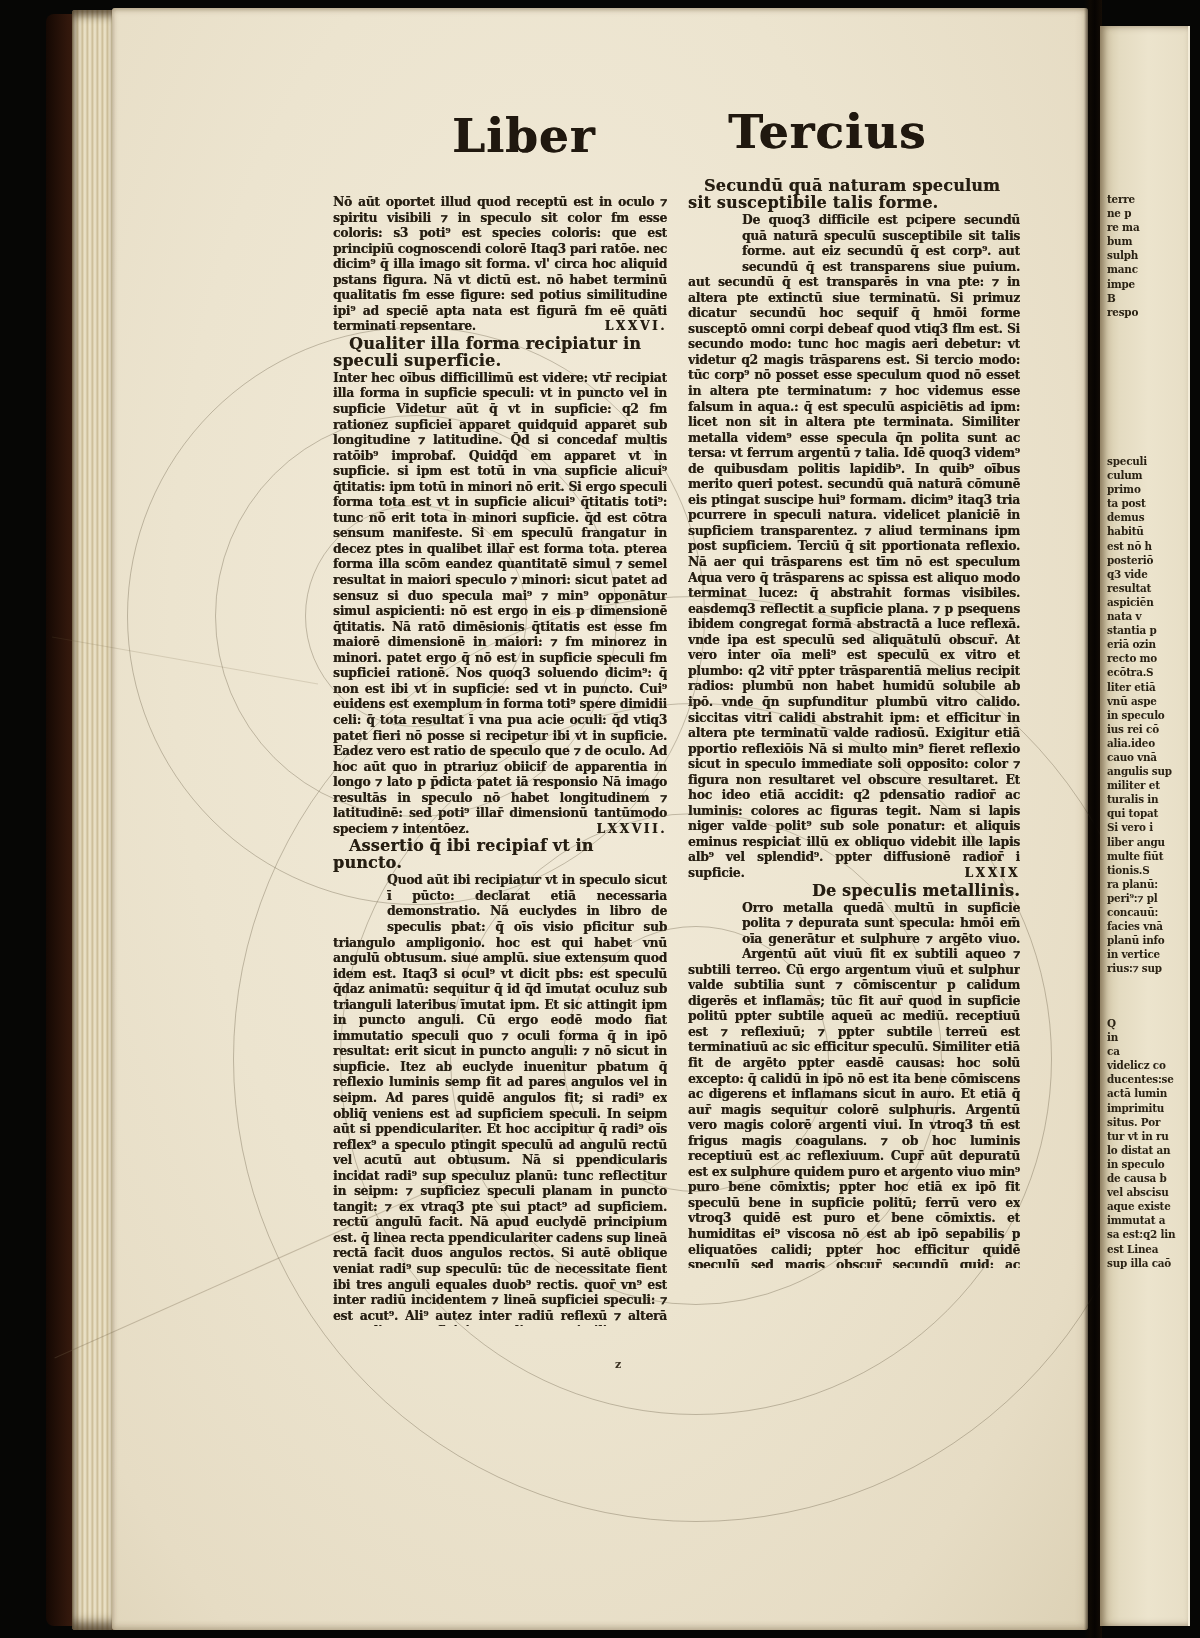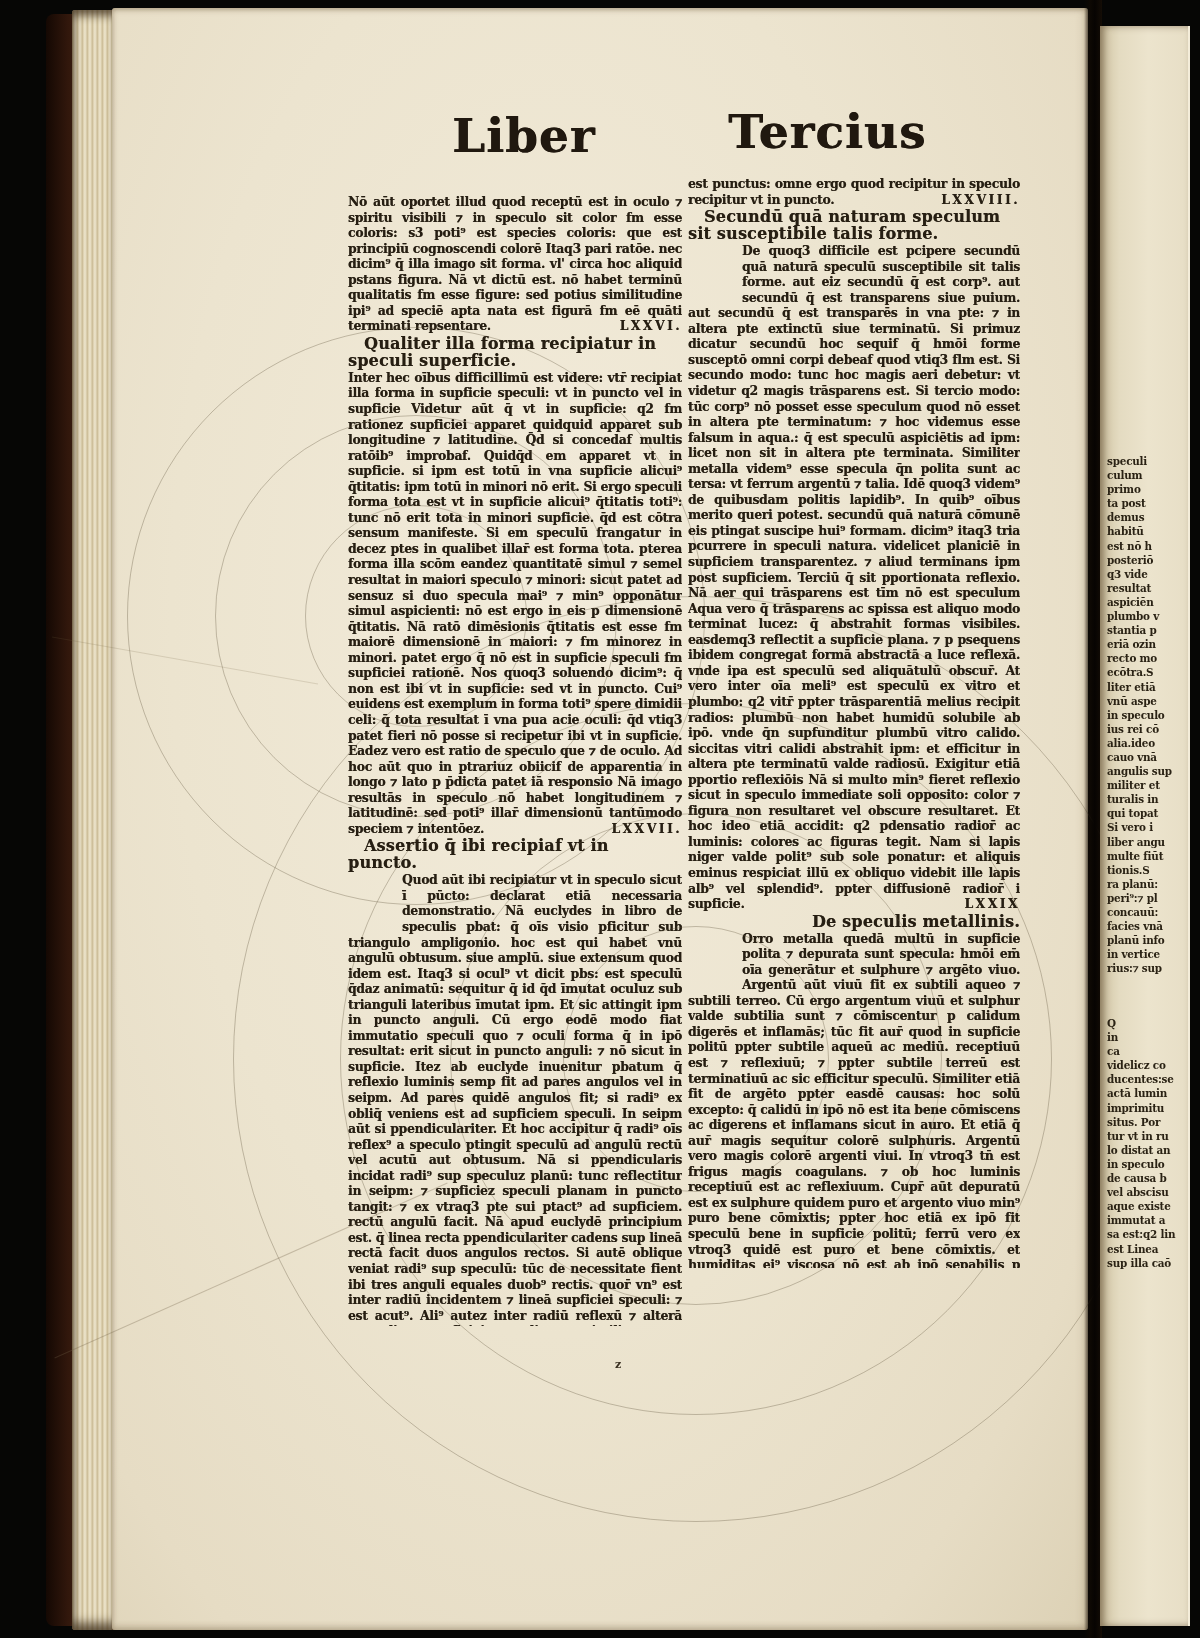--- a/index.html
+++ b/index.html
@@ -72,30 +72,29 @@
 </head>
 <body>
 
 <div class="board"></div>
 <div class="fore-edges"></div>
 <div class="page-main">
 
   <div class="rhead" style="left:340px;top:100px;">Liber</div>
   <div class="rhead" style="left:616px;top:96px;">Tercius</div>
 
-  <div class="col" style="left:221px;top:186px;width:334px;height:1132px;margin-left:15px;">
+  <div class="col" style="left:221px;top:186px;width:334px;height:1132px;">
     <p><span>Nō aūt oportet illud quod receptū est in oculo ⁊ spiritu visibili ⁊ in speculo sit color fm esse coloris: s3 poti⁹ est species coloris: que est principiū cognoscendi colorē Itaq3 pari ratōe. nec dicim⁹ q̄ illa imago sit forma. vl' circa hoc aliquid pstans figura. Nā vt dictū est. nō habet terminū qualitatis fm esse figure: sed potius similitudine ipi⁹ ad speciē apta nata est figurā fm eē quāti terminati repsentare.</span><span class="chapnum">LXXVI.</span></p>
     <p class="shead">Qualiter illa forma recipiatur in speculi superficie.</p>
     <p><span>Inter hec oībus difficillimū est videre: vtr̄ recipiat illa forma in supficie speculi: vt in puncto vel in supficie Videtur aūt q̄ vt in supficie: q2 fm rationez supficiei apparet quidquid apparet sub longitudine ⁊ latitudine. Q̄d si concedaf multis ratōib⁹ improbaf. Quidq̄d em apparet vt in supficie. si ipm est totū in vna supficie alicui⁹ q̄titatis: ipm totū in minori nō erit. Si ergo speculi forma tota est vt in supficie alicui⁹ q̄titatis toti⁹: tunc nō erit tota in minori supficie. q̄d est cōtra sensum manifeste. Si em speculū frangatur in decez ptes in qualibet illar̄ est forma tota. pterea forma illa scōm eandez quantitatē simul ⁊ semel resultat in maiori speculo ⁊ minori: sicut patet ad sensuz si duo specula mai⁹ ⁊ min⁹ opponātur simul aspicienti: nō est ergo in eis p dimensionē q̄titatis. Nā ratō dimēsionis q̄titatis est esse fm maiorē dimensionē in maiori: ⁊ fm minorez in minori. patet ergo q̄ nō est in supficie speculi fm supficiei rationē. Nos quoq3 soluendo dicim⁹: q̄ non est ibi vt in supficie: sed vt in puncto. Cui⁹ euidens est exemplum in forma toti⁹ spere dimidii celi: q̄ tota resultat ī vna pua acie oculi: q̄d vtiq3 patet fieri nō posse si recipetur ibi vt in supficie. Eadez vero est ratio de speculo que ⁊ de oculo. Ad hoc aūt quo in ptrariuz obiicif de apparentia in longo ⁊ lato p p̄dicta patet iā responsio Nā imago resultās in speculo nō habet longitudinem ⁊ latitudinē: sed poti⁹ illar̄ dimensionū tantūmodo speciem ⁊ intentōez.</span><span class="chapnum">LXXVII.</span></p>
     <p class="shead">Assertio q̄ ibi recipiaf vt in puncto.</p>
     <p><span class="initial-spacer"></span><span>Quod aūt ibi recipiatur vt in speculo sicut ī pūcto: declarat etiā necessaria demonstratio. Nā euclydes in libro de speculis pbat: q̄ oīs visio pficitur sub triangulo ampligonio. hoc est qui habet vnū angulū obtusum. siue amplū. siue extensum quod idem est. Itaq3 si ocul⁹ vt dicit pbs: est speculū q̄daz animatū: sequitur q̄ id q̄d īmutat oculuz sub trianguli lateribus īmutat ipm. Et sic attingit ipm in puncto anguli. Cū ergo eodē modo fiat immutatio speculi quo ⁊ oculi forma q̄ in ipō resultat: erit sicut in puncto anguli: ⁊ nō sicut in supficie. Itez ab euclyde inuenitur pbatum q̄ reflexio luminis semp fit ad pares angulos vel in seipm. Ad pares quidē angulos fit; si radi⁹ ex obliq̄ veniens est ad supficiem speculi. In seipm aūt si ppendiculariter. Et hoc accipitur q̄ radi⁹ oīs reflex⁹ a speculo ptingit speculū ad angulū rectū vel acutū aut obtusum. Nā si ppendicularis incidat radi⁹ sup speculuz planū: tunc reflectitur in seipm: ⁊ supficiez speculi planam in puncto tangit: ⁊ ex vtraq3 pte sui ptact⁹ ad supficiem. rectū angulū facit. Nā apud euclydē principium est. q̄ linea recta ppendiculariter cadens sup lineā rectā facit duos angulos rectos. Si autē oblique veniat radi⁹ sup speculū: tūc de necessitate fient ibi tres anguli equales duob⁹ rectis. quor̄ vn⁹ est inter radiū incidentem ⁊ lineā supficiei speculi: ⁊ est acut⁹. Ali⁹ autez inter radiū reflexū ⁊ alterā ptem linee supficiei speculi ⁊ est similiter acut⁹ equalis priori. Terci⁹ inter radiuz incidentez ⁊ radiū reflexū: ⁊ est q̄nq3 obtusus. q̄nq3 rectus. q̄nq3 acut⁹. Cū ergo omē q̄d venit ad speculū: sb bis angulis veniat ad ipm. omē q̄d recipitur ī speculo: recipietur in anguli termino: omīs aūt anguli termin⁹</span></p>
   </div>
 
   <div class="col" style="left:576px;top:168px;width:332px;height:1092px;">
-    <p><span>est punctus: omne ergo quod recipitur in speculo recipitur vt in puncto.</span><span class="chapnum">LXXVIII.</span></p>
     <p class="shead">Secundū quā naturam speculum sit susceptibile talis forme.</p>
     <p><span class="initial-spacer"></span><span>De quoq3 difficile est pcipere secundū quā naturā speculū susceptibile sit talis forme. aut eiz secundū q̄ est corp⁹. aut secundū q̄ est transparens siue puium. aut secundū q̄ est transparēs in vna pte: ⁊ in altera pte extinctū siue terminatū. Si primuz dicatur secundū hoc sequif q̄ hmōi forme susceptō omni corpi debeaf quod vtiq3 flm est. Si secundo modo: tunc hoc magis aeri debetur: vt videtur q2 magis trāsparens est. Si tercio modo: tūc corp⁹ nō posset esse speculum quod nō esset in altera pte terminatum: ⁊ hoc videmus esse falsum in aqua.: q̄ est speculū aspiciētis ad ipm: licet non sit in altera pte terminata. Similiter metalla videm⁹ esse specula q̄n polita sunt ac tersa: vt ferrum argentū ⁊ talia. Idē quoq3 videm⁹ de quibusdam politis lapidib⁹. In quib⁹ oībus merito queri potest. secundū quā naturā cōmunē eis ptingat suscipe hui⁹ formam. dicim⁹ itaq3 tria pcurrere in speculi natura. videlicet planiciē in supficiem transparentez. ⁊ aliud terminans ipm post supficiem. Terciū q̄ sit pportionata reflexio. Nā aer qui trāsparens est tīm nō est speculum Aqua vero q̄ trāsparens ac spissa est aliquo modo terminat lucez: q̄ abstrahit formas visibiles. easdemq3 reflectit a supficie plana. ⁊ p psequens ibidem congregat formā abstractā a luce reflexā. vnde ipa est speculū sed aliquātulū obscur̄. At vero inter oīa meli⁹ est speculū ex vitro et plumbo: q2 vitr̄ ppter trāsparentiā melius recipit radios: plumbū non habet humidū solubile ab ipō. vnde q̄n supfunditur plumbū vitro calido. siccitas vitri calidi abstrahit ipm: et efficitur in altera pte terminatū valde radiosū. Exigitur etiā pportio reflexiōis Nā si multo min⁹ fieret reflexio sicut in speculo immediate soli opposito: color ⁊ figura non resultaret vel obscure resultaret. Et hoc ideo etiā accidit: q2 pdensatio radior̄ ac luminis: colores ac figuras tegit. Nam si lapis niger valde polit⁹ sub sole ponatur: et aliquis eminus respiciat illū ex obliquo videbit ille lapis alb⁹ vel splendid⁹. ppter diffusionē radior̄ i supficie.</span><span class="chapnum">LXXIX</span></p>
     <p class="shead centered">De speculis metallinis.</p>
     <p><span class="initial-spacer"></span><span>Orro metalla quedā multū in supficie polita ⁊ depurata sunt specula: hmōi em̄ oīa generātur et sulphure ⁊ argēto viuo. Argentū aūt viuū fit ex subtili aqueo ⁊ subtili terreo. Cū ergo argentum viuū et sulphur valde subtilia sunt ⁊ cōmiscentur p calidum digerēs et inflamās; tūc fit aur̄ quod in supficie politū ppter subtile aqueū ac mediū. receptiuū est ⁊ reflexiuū; ⁊ ppter subtile terreū est terminatiuū ac sic efficitur speculū. Similiter etiā fit de argēto ppter easdē causas: hoc solū excepto: q̄ calidū in ipō nō est ita bene cōmiscens ac digerens et inflamans sicut in auro. Et etiā q̄ aur̄ magis sequitur colorē sulphuris. Argentū vero magis colorē argenti viui. In vtroq3 tn̄ est frigus magis coagulans. ⁊ ob hoc luminis receptiuū est ac reflexiuum. Cupr̄ aūt depuratū est ex sulphure quidem puro et argento viuo min⁹ puro bene cōmixtis; ppter hoc etiā ex ipō fit speculū bene in supficie politū; ferrū vero ex vtroq3 quidē est puro et bene cōmixtis. et humiditas ei⁹ viscosa nō est ab ipō sepabilis p eliquatōes calidi; ppter hoc efficitur quidē speculū sed magis obscur̄ secundū quid: ac secundū quid minus obscur̄. In eo quippe q̄d politū est. magis accedit ad naturaz dyaphani p naturā aque: et magis receptiuū est forme ⁊ coloris. In eo vero q̄d est ex partib⁹ grossis terreis. magis est vmbrosum: et sic min⁹ receptiuū. Aur̄ aūt ⁊ prum in eo quod habent colorez sulphuris: minus receptiua sunt forme et coloris. In eo vero q̄ habēt subtile</span></p>
   </div>
 
   <div class="bottom-mark">z</div>
 </div>
 
 <div class="wm" style="left:305px;top:505px;width:220px;height:220px;"></div>
@@ -103,34 +102,46 @@
 <div class="wm" style="left:127px;top:327px;width:576px;height:576px;"></div>
 <div class="wm" style="left:563px;top:926px;width:264px;height:264px;"></div>
 <div class="wm" style="left:450px;top:813px;width:490px;height:490px;"></div>
 <div class="wm" style="left:340px;top:703px;width:710px;height:710px;"></div>
 <div class="wm" style="left:233px;top:596px;width:924px;height:924px;"></div>
 <div class="crease" style="left:36px;top:1270px;width:430px;transform:rotate(-24deg);"></div>
 <div class="crease" style="left:50px;top:660px;width:270px;transform:rotate(10deg);opacity:.6;"></div>
 
 <div class="gutter-shadow"></div>
 <div class="page-sliver">
+  <div class="sliver-group" style="top:166px;">
+
+  <div>terre</div>
+      <div>ne p</div>
+      <div>re ma</div>
+      <div>bum</div>
+      <div>sulph</div>
+      <div>manc</div>
+      <div>impe</div>
+      <div>B</div>
+      <div>respo</div>
+    </div>
   <div class="sliver-group" style="top:428px;">
 
   <div>speculi</div>
       <div>culum</div>
       <div>primo</div>
       <div>ta post</div>
       <div>demus</div>
       <div>habitū</div>
       <div>est nō h</div>
       <div>posteriō</div>
       <div>q3 vide</div>
       <div>resultat</div>
       <div>aspiciēn</div>
-      <div>plumbo v</div>
+      <div>nata v</div>
       <div>stantia p</div>
       <div>eriā ozin</div>
       <div>recto mo</div>
       <div>ecōtra.S</div>
       <div>liter etiā</div>
       <div>vnū aspe</div>
       <div>in speculo</div>
       <div>ius rei cō</div>
       <div>alia.ideo</div>
       <div>cauo vnā</div>

